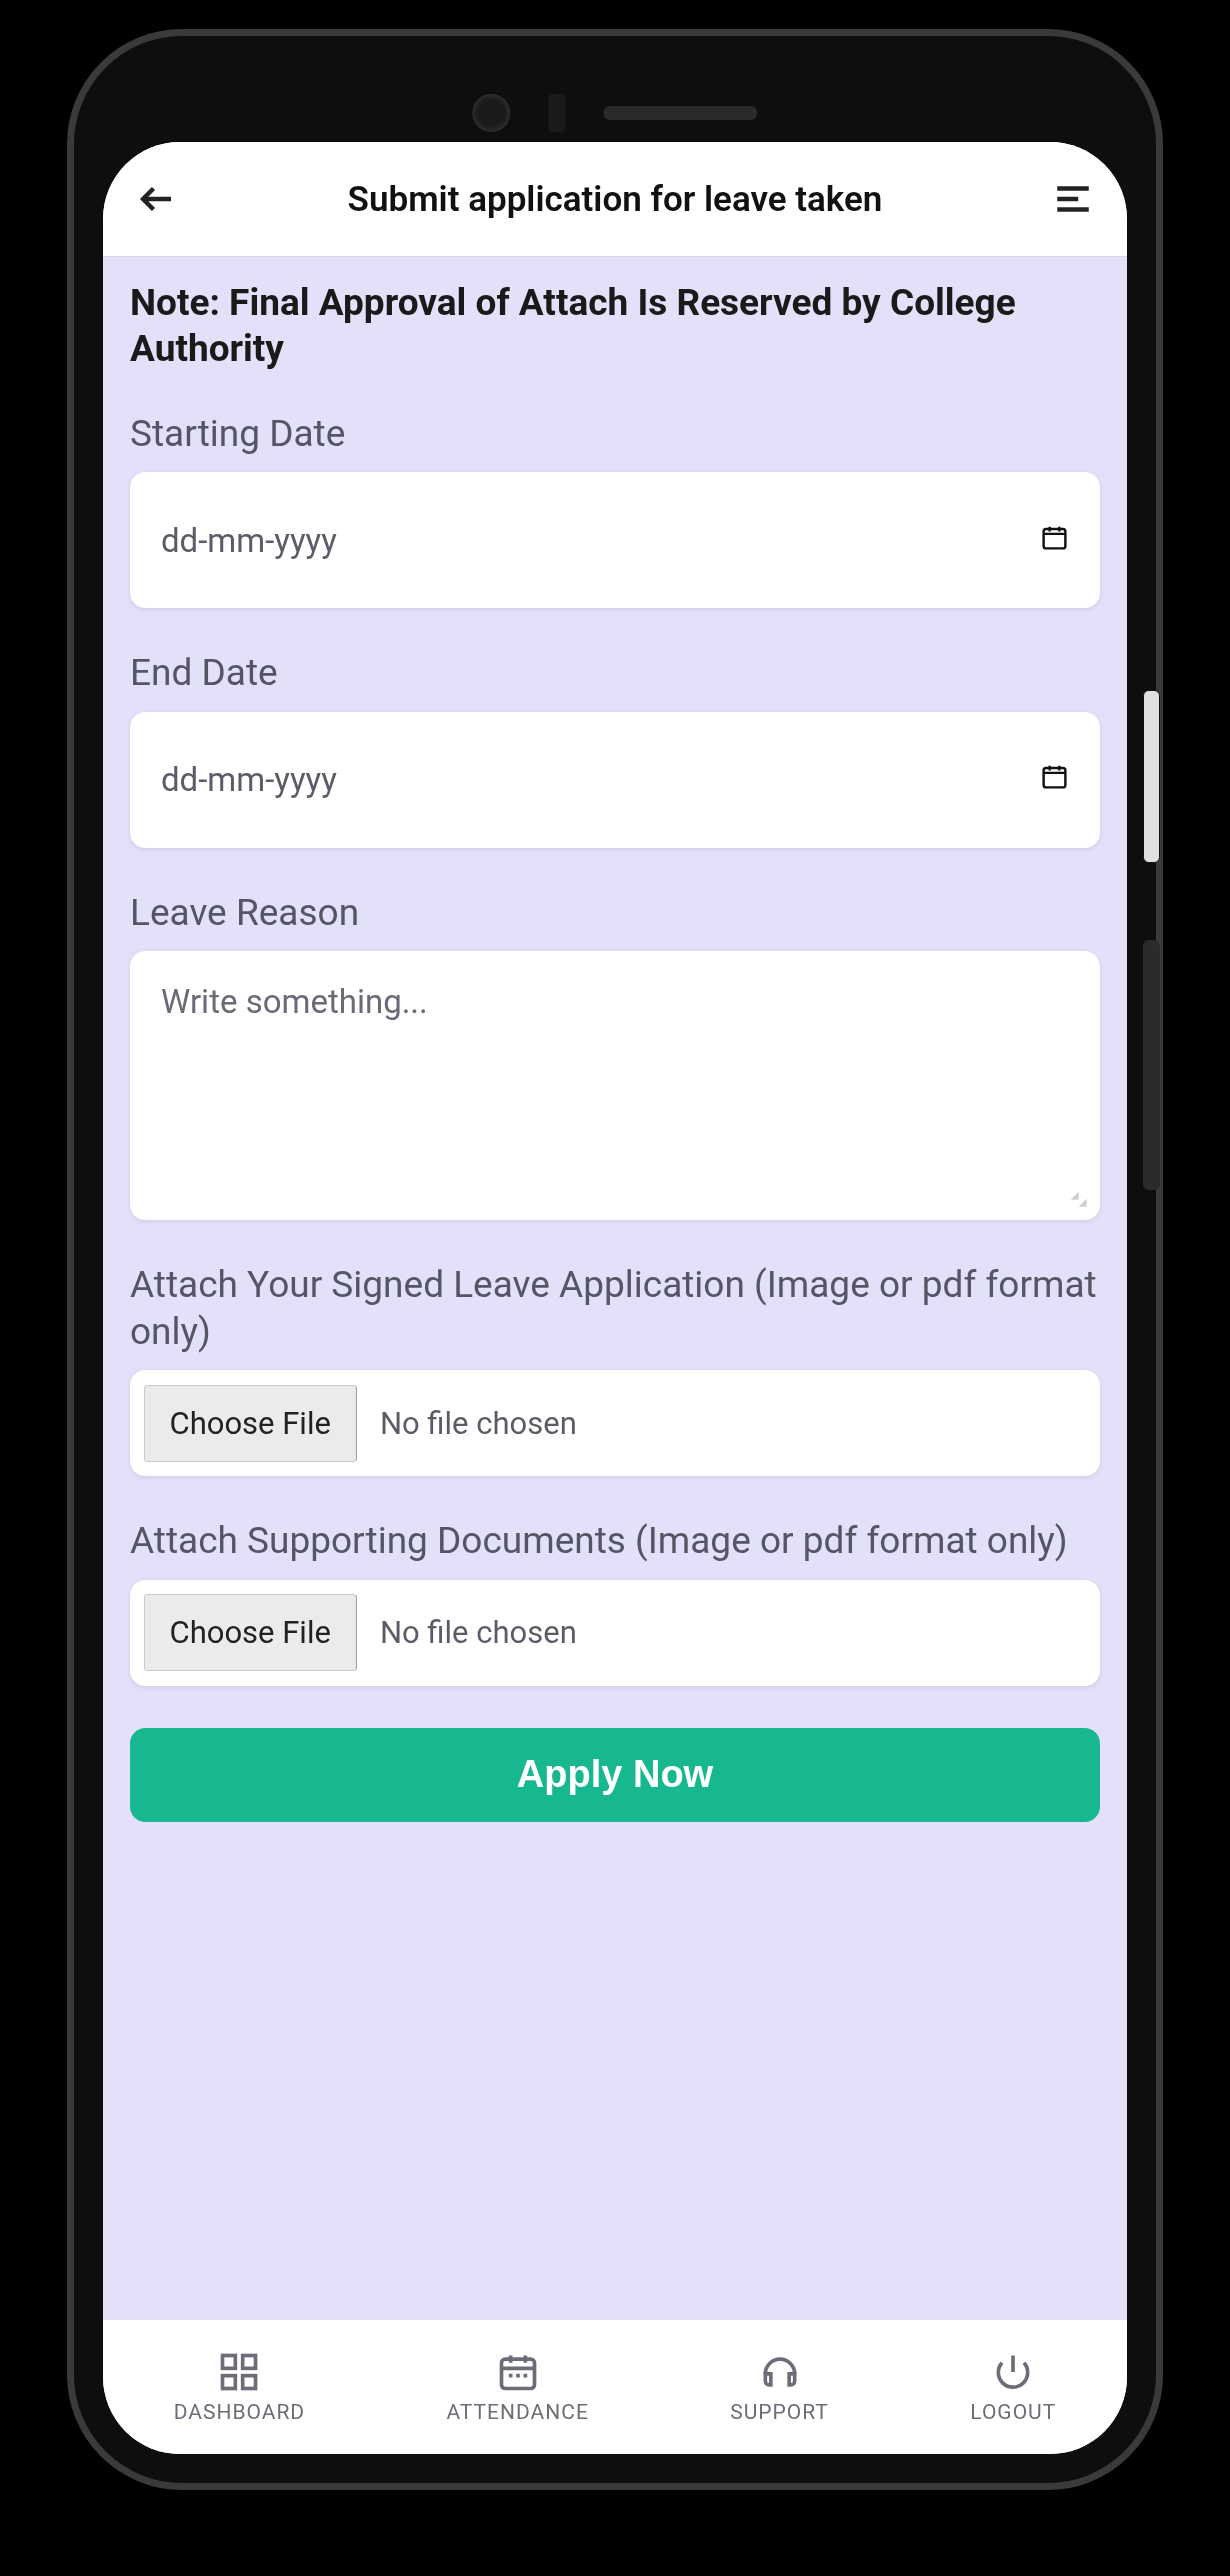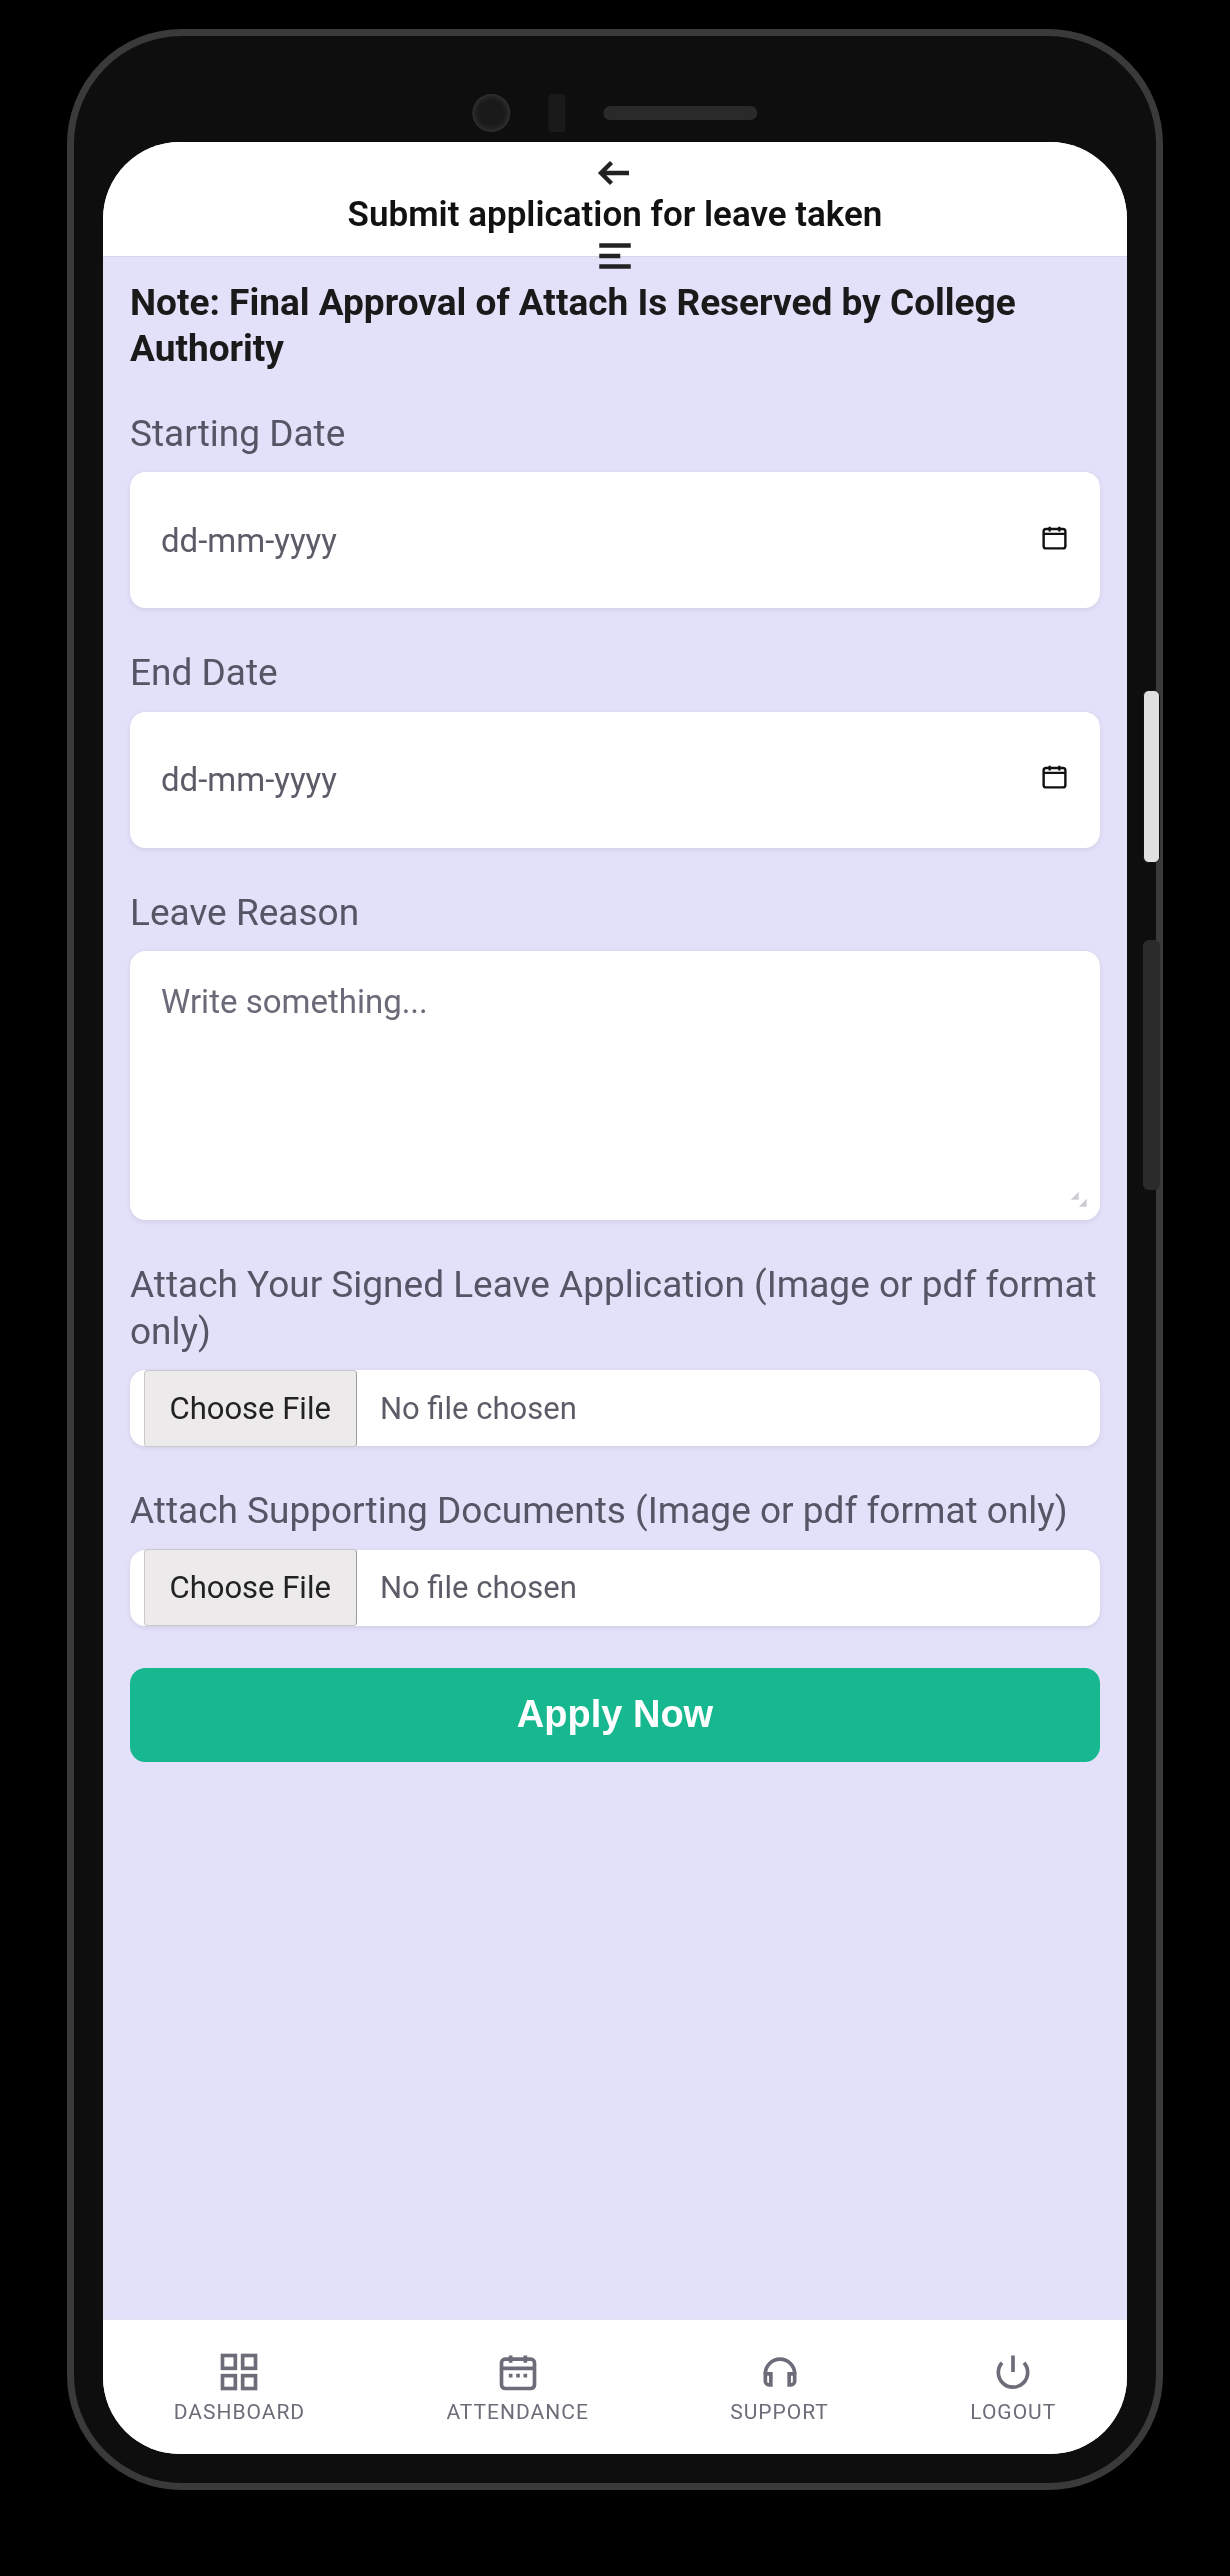--- a/index.html
+++ b/index.html
@@ -41,21 +41,20 @@
 
   
   .appbar {
     background: #ffffff;
     height: 115px;
     display: flex;
     align-items: center;
     justify-content: space-between;
     padding: 10px 25px;
     border-bottom: 1px solid #d6d6e7;
-    flex-direction: column;
   }
   .appbar .title { flex:1; text-align:center; font-size:35px; font-weight:600; color:#111; }
   .icon-btn { width:58px; height:58px; display:flex; align-items:center; justify-content:center; color:#222; }
   .icon-btn svg { width:42px; height:42px; stroke:#222; stroke-width:2.5; fill:none; }
 
   
   .content {
     flex: 1;
     padding: 23px 27px 38px 27px;
     overflow-y: auto;
@@ -106,21 +105,21 @@
     content:""; position:absolute; right:7.7px; bottom:7.7px;
     width:21px; height:21px;
     background:
       linear-gradient(135deg, transparent 50%, #9a9aa8 50%) 0 0/7.7px 7.7px,
       linear-gradient(135deg, transparent 50%, #9a9aa8 50%) 7.7px 7.7px/7.7px 7.7px;
     background-repeat:no-repeat;
     opacity:.5;
   }
 
   .filebox {
-    height: 76px;
+    height: 106px;
     display: flex;
     align-items: center;
     padding: 0 13.5px 0 0;
   }
   .filebtn {
     height: 77px;
     margin: 0 23px 0 13.5px;
     padding: 0 25px;
     display:flex; align-items:center;
     background:#eceaea;

